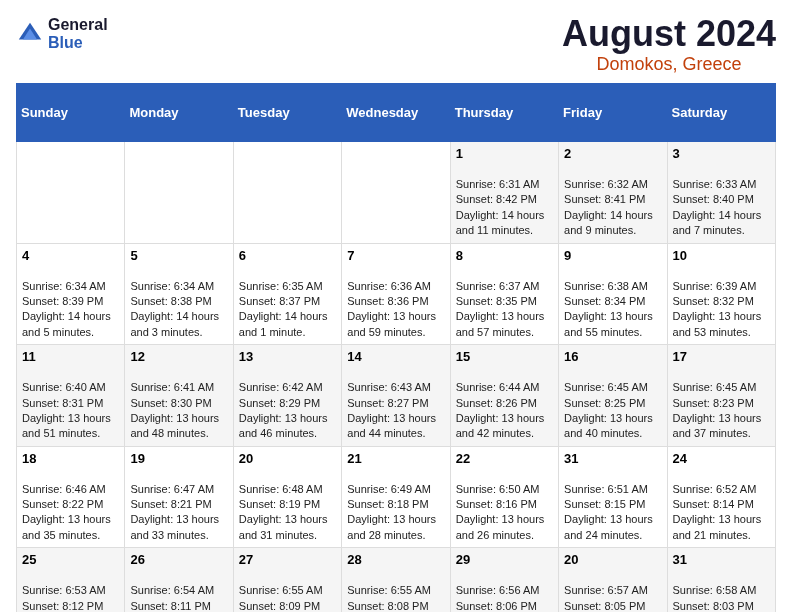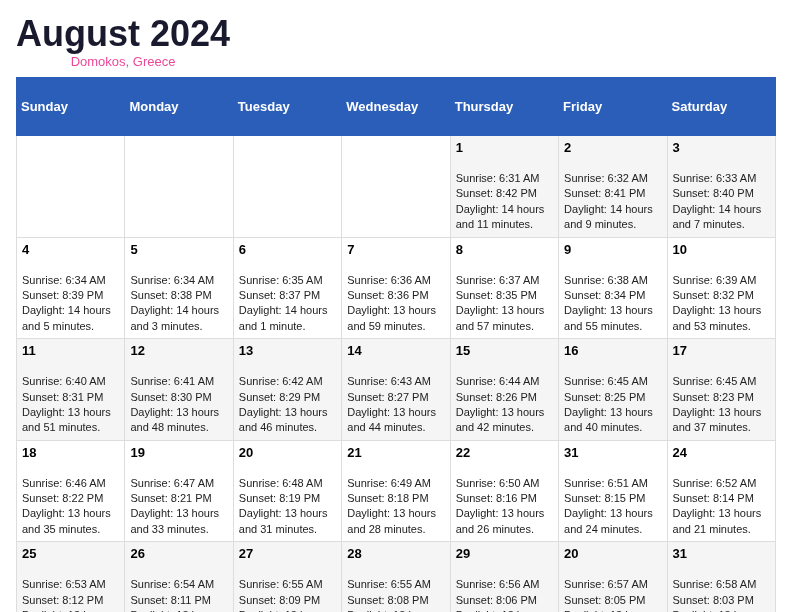--- a/index.html
+++ b/index.html
@@ -28,22 +28,22 @@
     .title-block {
       text-align: center;
     }
     .month-year {
       font-size: 36px;
       font-weight: bold;
       color: #1a1a2e;
       line-height: 1;
     }
     .location {
-      font-size: 13px;
-      color: #ec4899;
+      font-size: 18px;
+      color: #c2410c;
       margin-top: 2px;
     }
     table {
       width: 100%;
       border-collapse: collapse;
       font-size: 11px;
     }
     thead tr th {
       background-color: #2b5eb8;
       color: #fff;
@@ -82,20 +82,30 @@
       margin-top: 16px;
     }
     .empty-cell {
       background: #fff;
     }
   </style>
 </head>
 <body>
 
 <div class="header">
+  <div class="logo">
+    <svg class="logo-icon" viewBox="0 0 40 40" xmlns="http://www.w3.org/2000/svg">
+      <polygon points="20,4 36,28 4,28" fill="#2b5eb8"></polygon>
+      <polygon points="20,12 30,28 10,28" fill="#5b8ee6"></polygon>
+    </svg>
+    <div>
+      <div style="font-size:16px;font-weight:bold;color:#1a1a2e;">General</div>
+      <div style="font-size:16px;font-weight:bold;color:#2b5eb8;">Blue</div>
+    </div>
+  </div>
   <div class="title-block">
     <div class="month-year">August 2024</div>
     <div class="location">Domokos, Greece</div>
   </div>
 </div>
 
 <table>
   <thead>
     <tr>
     <th>Sunday</th>

